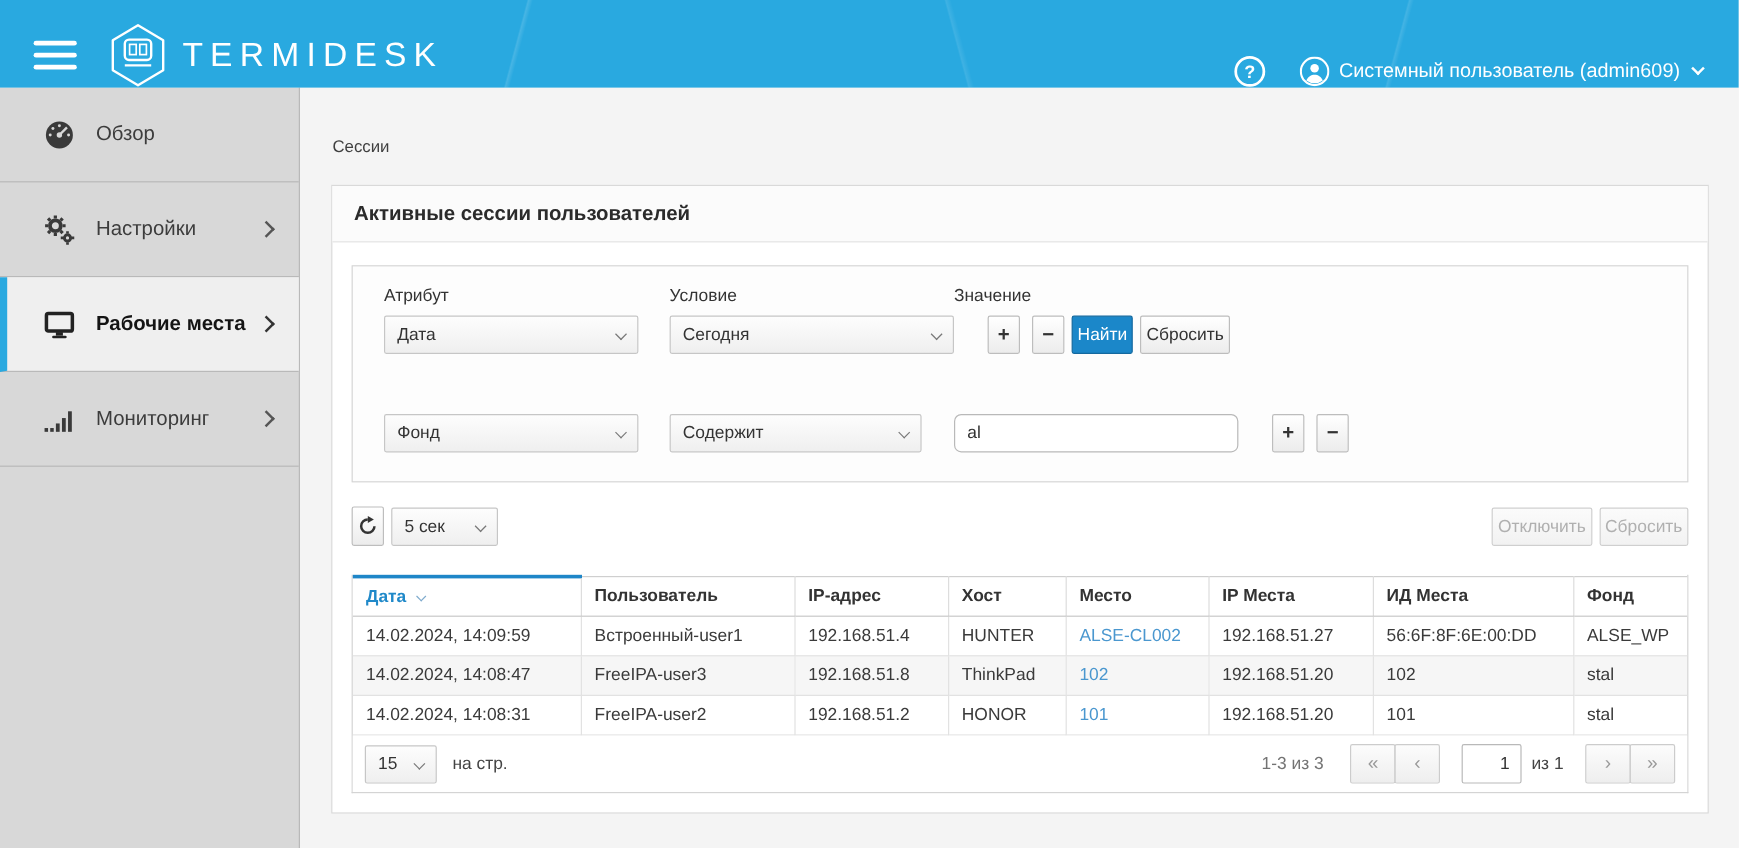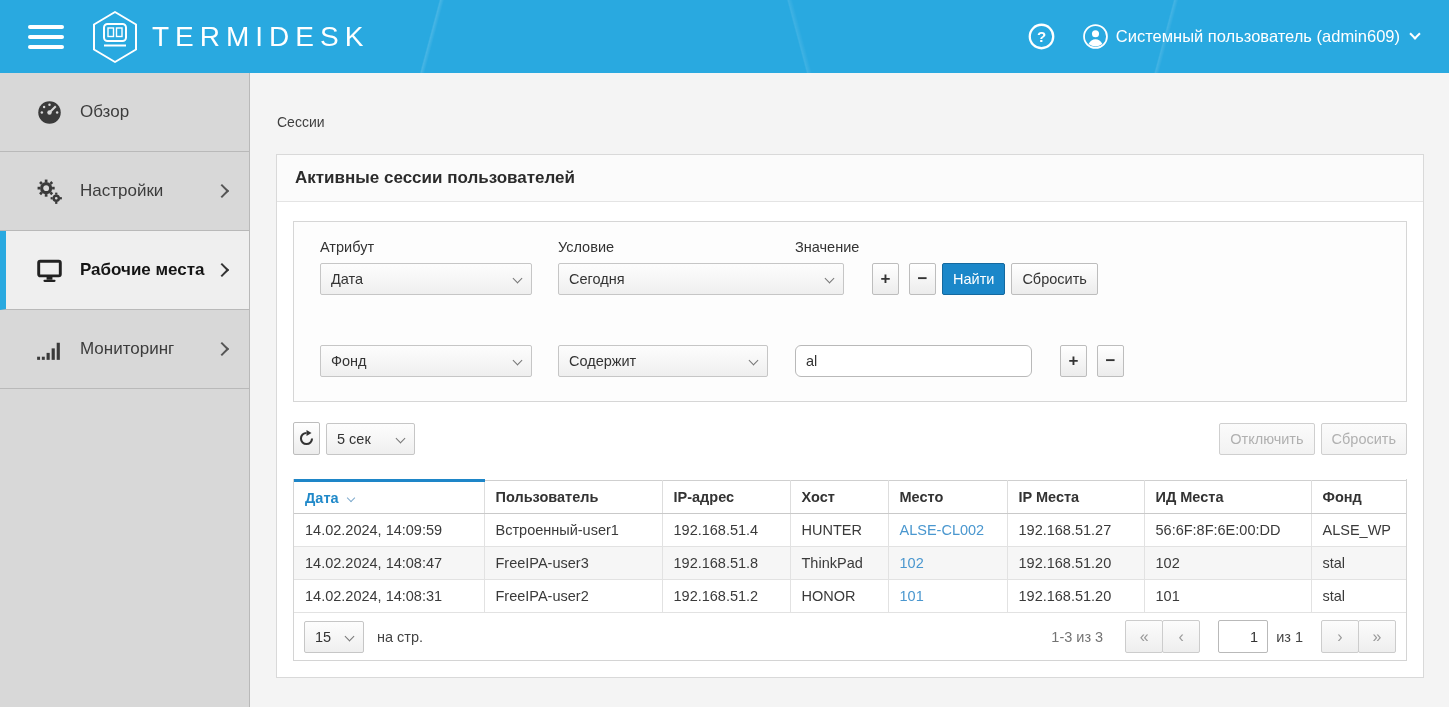--- a/index.html
+++ b/index.html
@@ -1,20 +1,20 @@
 <!DOCTYPE html>
 <html><head>
 <meta charset="utf-8">
 <style>
   * { box-sizing: border-box; margin: 0; padding: 0; }
   html,body { width:1449px; height:707px; overflow:hidden;
     font-family:"Liberation Sans","DejaVu Sans",sans-serif; background:#f4f4f4; }
 
   
-  .topbar { height:73px; background:#29a9e0; display:flex; align-items:center;
+  .topbar { height:73px; background:#29a9e0; display:flex; align-items:flex-end;
     justify-content:space-between; padding:0 30px 0 28px; position:relative; }
   .topbar::before { content:""; position:absolute; inset:0; pointer-events:none;
     background-image:
       linear-gradient(105deg, transparent 29.9%, rgba(255,255,255,.14) 30%, transparent 30.25%),
       linear-gradient(75deg,  transparent 54.9%, rgba(255,255,255,.10) 55%, transparent 55.3%),
       linear-gradient(105deg, transparent 79.9%, rgba(255,255,255,.12) 80%, transparent 80.25%); }
   .tb-left, .tb-right { display:flex; align-items:center; position:relative; }
   .hamburger { width:36px; height:24px; display:flex; flex-direction:column;
     justify-content:space-between; cursor:pointer; }
   .hamburger span { height:4px; background:#fff; border-radius:2px; }
@@ -53,27 +53,27 @@
   .lw1 { width:238px; } .lw2 { width:237px; } .lw3 { width:237px; }
   .f-row { display:flex; align-items:center; }
   .f-row + .f-row { margin-top:50px; }
   .select { position:relative; height:32px; border:1px solid #c6c6c6; border-radius:2px;
     background:linear-gradient(#fdfdfd,#efefef); display:flex; align-items:center;
     padding:0 26px 0 10px; font-size:14.5px; color:#333; cursor:pointer; }
   .select .caret { position:absolute; right:10px; top:11px; width:7px; height:7px;
     border-right:1.6px solid #777; border-bottom:1.6px solid #777; transform:rotate(45deg); }
   .w-attr { width:212px; margin-right:26px; }
   .w-cond { width:210px; margin-right:27px; }
-  .w-val  { width:286px; margin-right:28px; }
+  .w-val  { width:237px; margin-right:28px; }
   .text-input { width:237px; height:32px; margin-right:28px; border:1px solid #b9b9b9;
     border-radius:6px; padding:0 10px; font-size:14.5px; color:#333; background:#fff;
     font-family:inherit; }
   .btn { height:32px; border:1px solid #bdbdbd; background:linear-gradient(#fff,#ececec);
     border-radius:2px; font-size:14.5px; color:#333; display:inline-flex; align-items:center;
-    justify-content:center; padding:0 10px; cursor:pointer; font-family:inherit; }
+    justify-content:center; padding:0 4px; cursor:pointer; font-family:inherit; }
   .btn.sq { width:27px; padding:0; font-weight:700; font-size:17px; }
   .btn-primary { background:#1b87c9; border-color:#14699f; color:#fff; }
   .btn.disabled { color:#b0b0b0; background:linear-gradient(#fbfbfb,#f2f2f2); border-color:#cfcfcf; }
   .g10 { margin-right:10px; } .g6 { margin-right:6px; }
 
   
   .toolbar { display:flex; align-items:center; margin-top:20px; }
   .refresh-btn { width:34px; height:33px; }
   .interval { width:89px; margin-left:6px; }
   .toolbar .spacer { flex:1; }

